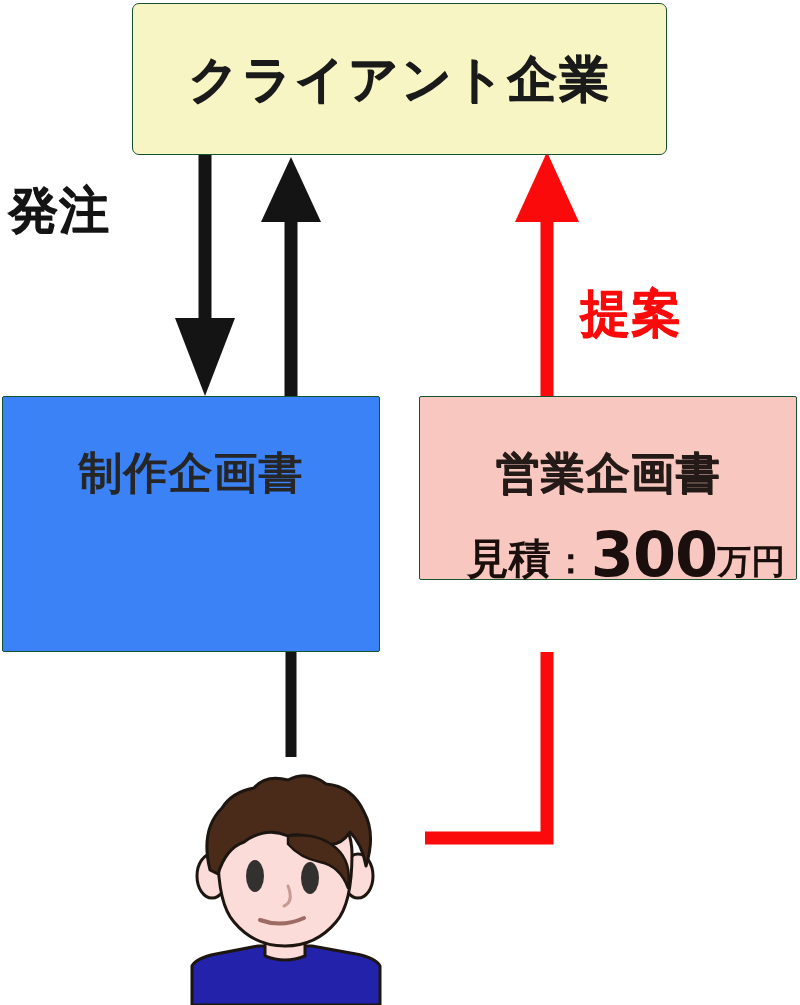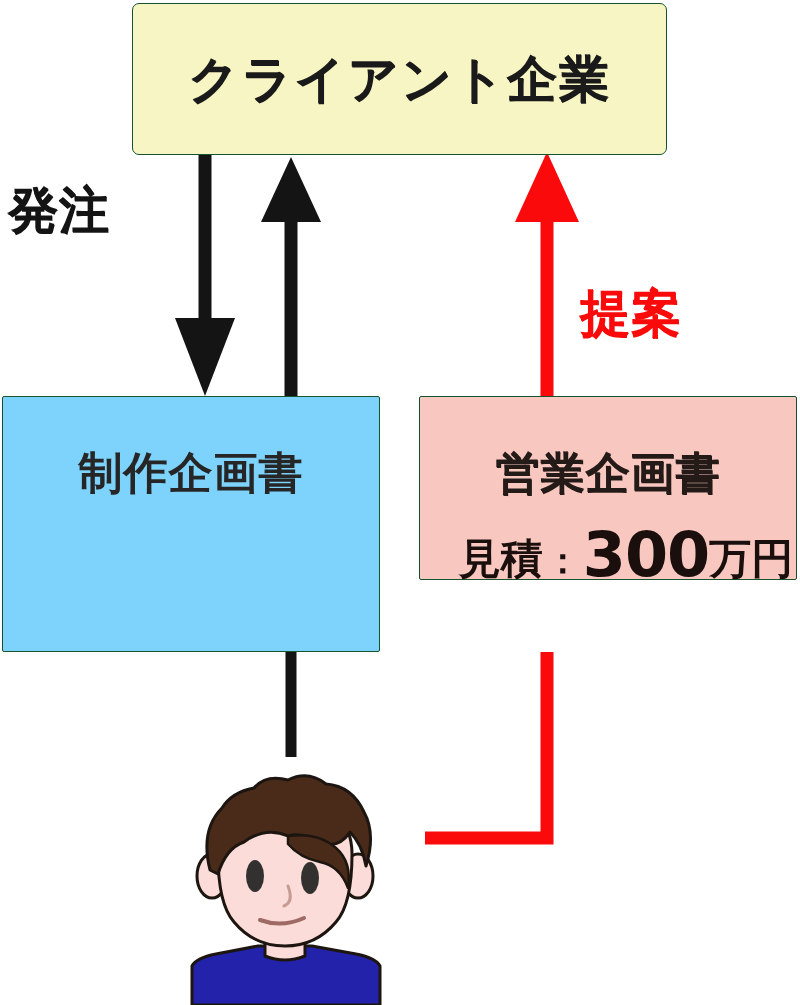--- a/index.html
+++ b/index.html
@@ -45,21 +45,21 @@
     letter-spacing: 2px;
     line-height: 1;
     text-shadow: 0.5px 0.5px 0 #1a1a1a;
   }
 
   #production-box {
     left: 2px;
     top: 396px;
     width: 378px;
     height: 256px;
-    background: #7dd3fc;
+    background: #3b82f6;
     border-radius: 2px;
     justify-content: flex-start;
     padding-top: 54px;
   }
   #production-box .box-title {
     font-size: 44px;
     font-weight: bold;
     color: #262626;
     letter-spacing: 1px;
     line-height: 1;
@@ -106,21 +106,21 @@
   }
   .est-amount {
     font-size: 62px;
     font-weight: bold;
     letter-spacing: -1px;
     line-height: 1;
     position: relative;
     top: 3px;
   }
   .est-unit {
-    font-size: 42px;
+    font-size: 34px;
     font-weight: bold;
     line-height: 1;
     font-family: Liberation Serif, serif;
   }
 
   
   .conn-label {
     position: absolute;
     font-size: 50px;
     font-weight: bold;

